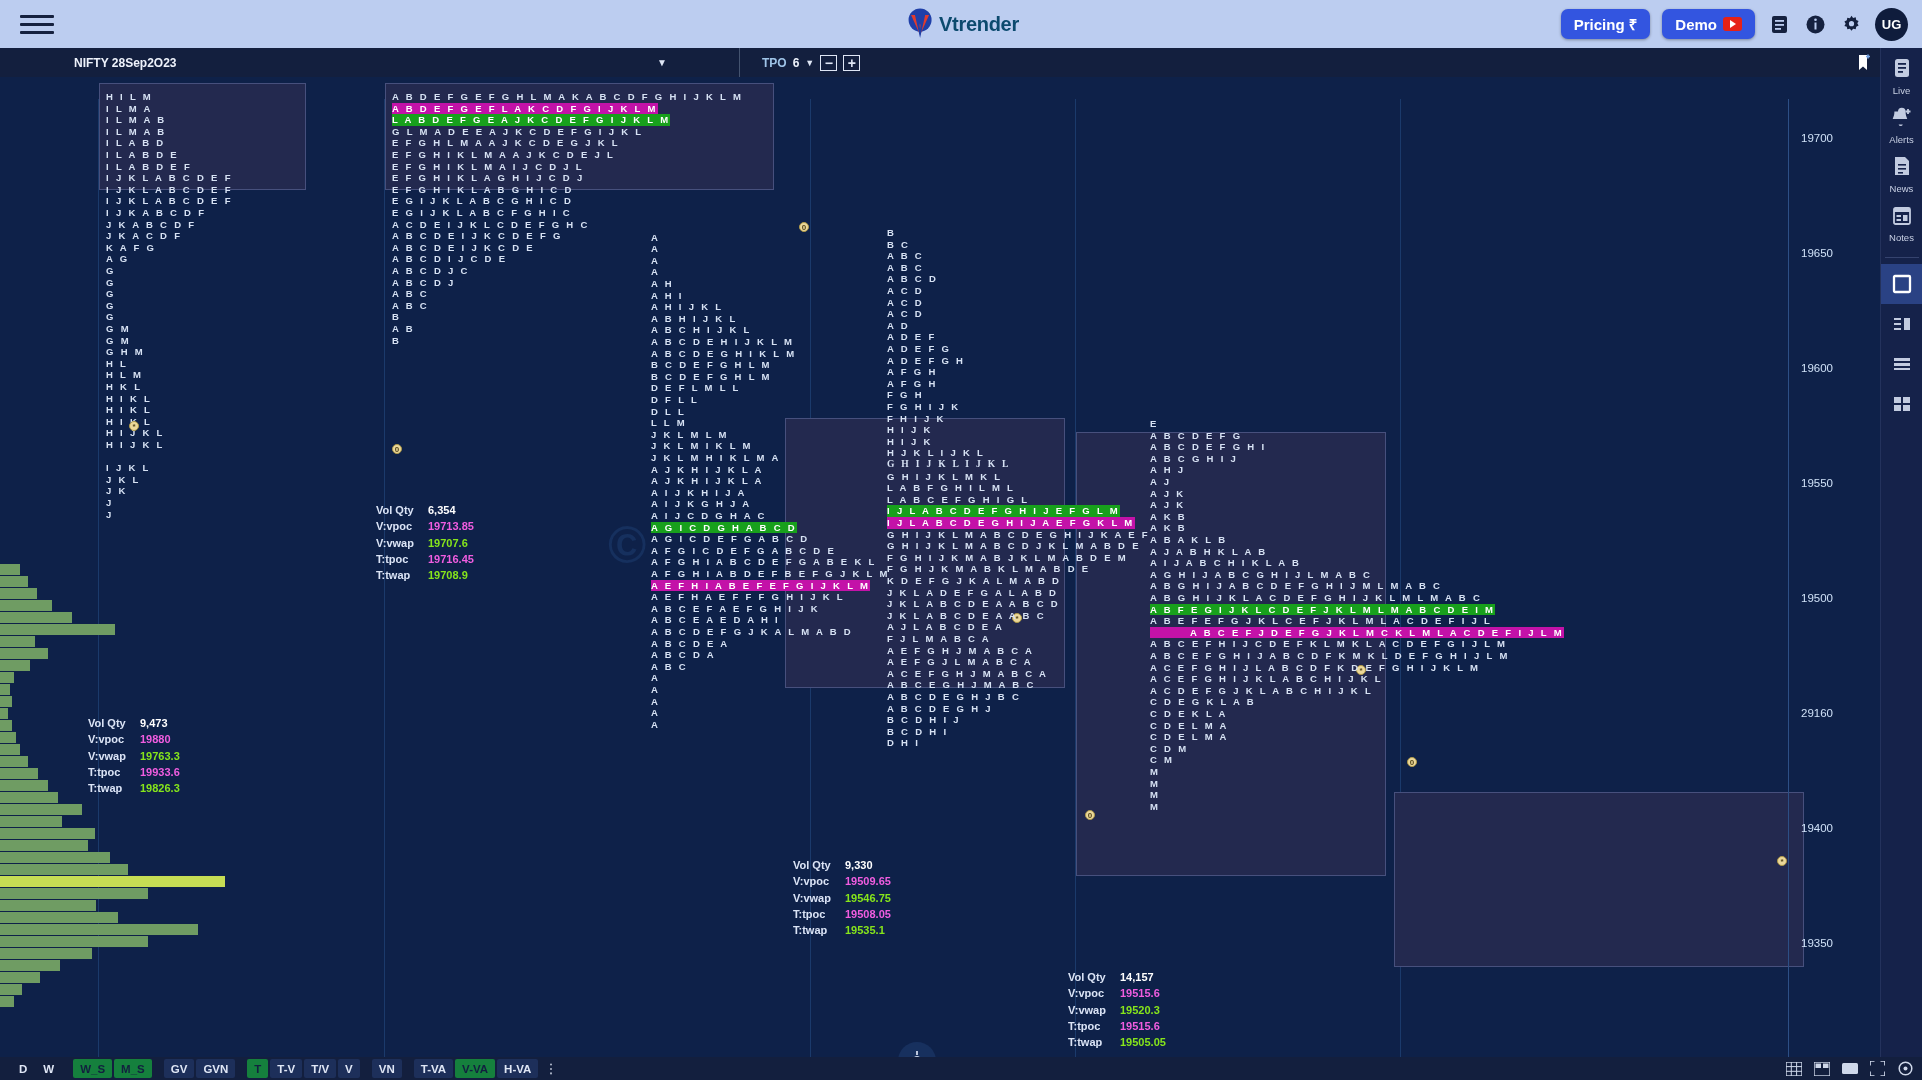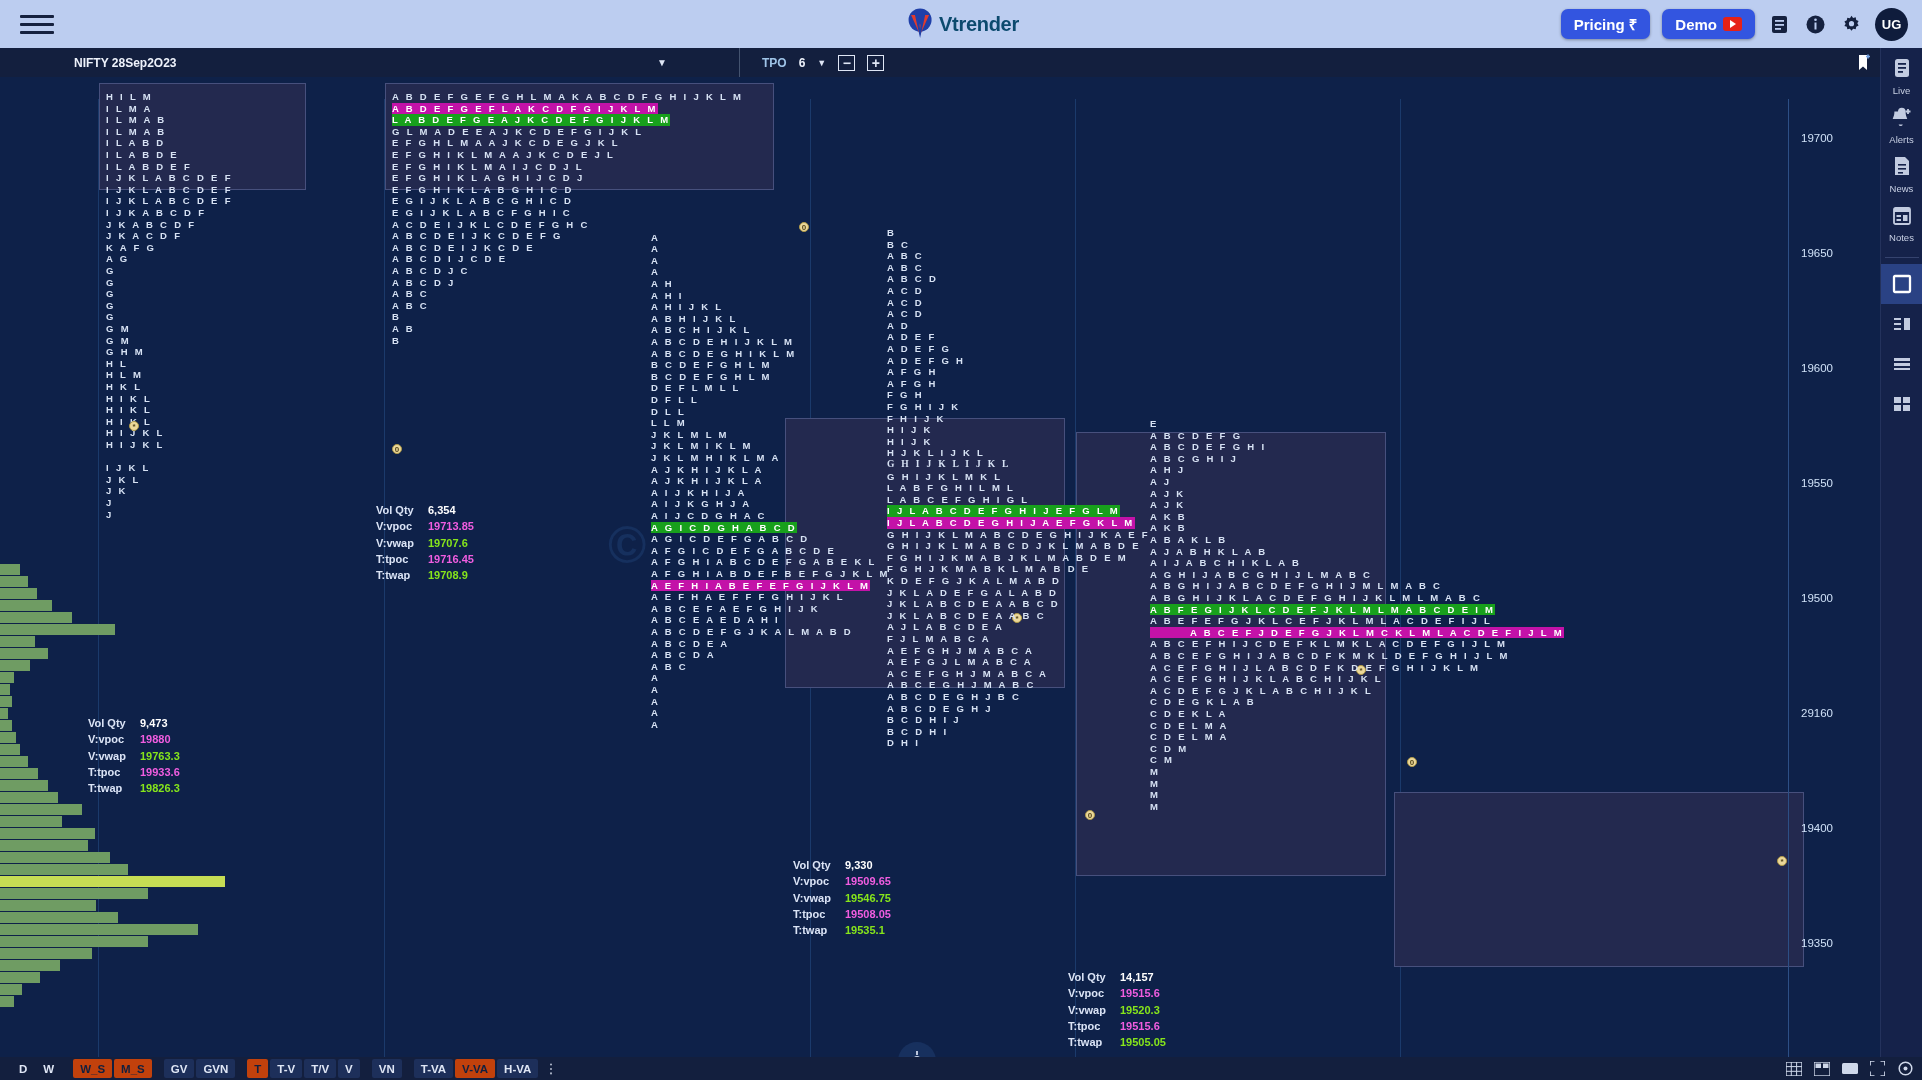--- a/index.html
+++ b/index.html
@@ -37,21 +37,21 @@
     color:#fff; font-size:13px; font-weight:bold; display:flex;
     align-items:center; justify-content:center; cursor:pointer; }
 
   
   #subbar { position:absolute; left:0; top:48px; width:1880px; height:29px;
     background:#131f3e; display:flex; align-items:center; }
   #symbolbox { position:relative; width:740px; height:29px; display:flex;
     align-items:center; border-right:1px solid #44536f; }
   #symbolname { margin-left:74px; font-size:12px; color:#eef2fb; font-weight:bold;}
   #symcaret { position:absolute; right:72px; color:#dfe6f5; font-size:10px;}
-  #tpogroup { display:flex; align-items:center; gap:12px; margin-left:22px; }
+  #tpogroup { display:flex; align-items:center; gap:6px; margin-left:22px; }
   .tpolabel { font-size:12px; color:#9fc4e8; font-weight:bold;}
   .tpoval { font-size:12px; color:#eef2fb; font-weight:bold;}
   .caret { font-size:9px; color:#dfe6f5;}
   .sqbtn { width:17px; height:16px; border:1.5px solid #dfe6f5; color:#dfe6f5;
     display:flex; align-items:center; justify-content:center; font-size:14px;
     line-height:1; cursor:pointer; font-weight:bold; }
   #bookmark { position:absolute; right:6px; top:5px; width:20px; height:20px; cursor:pointer;}
 
   
   #sidebar { position:absolute; right:0; top:48px; width:42px; height:1032px;
@@ -110,21 +110,21 @@
   #crosshair { position:absolute; left:898px; top:965px; width:38px; height:38px;
     border-radius:50%; background:#17305e; display:flex; align-items:center;
     justify-content:center; cursor:pointer; }
 
   
   #bottombar { position:absolute; left:0; bottom:0; width:1922px; height:23px;
     background:#131f3e; display:flex; align-items:center; }
   .bbtn { height:19px; padding:0 7px; margin-right:2px; font-size:11.5px;
     font-weight:bold; color:#dfe6f5; display:flex; align-items:center;
     border-radius:2px; cursor:pointer; }
-  .bbtn.sel { background:#c2410c; color:#12203f; }
+  .bbtn.sel { background:#15803d; color:#12203f; }
   .bbtn.box { background:#1d2f5a; }
   .bgap { width:10px; }
   #bmenu { color:#dfe6f5; font-size:13px; letter-spacing:0; margin-left:4px;
     cursor:pointer; line-height:8px; }
   #bottomright { position:absolute; right:8px; display:flex; align-items:center; gap:11px;}
   .bricon { width:17px; height:15px; display:flex; align-items:center;
     justify-content:center; color:#cfd8ea; cursor:pointer;}
 </style>
 </head>
 <body>

